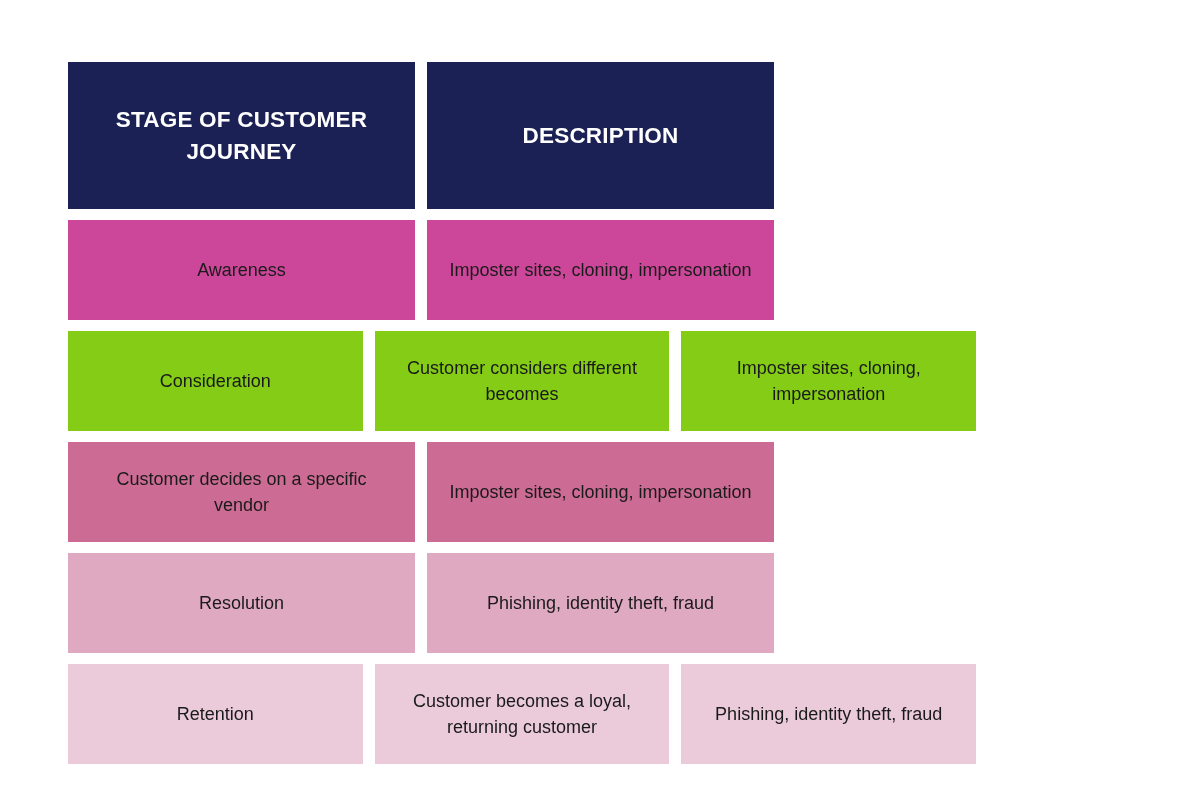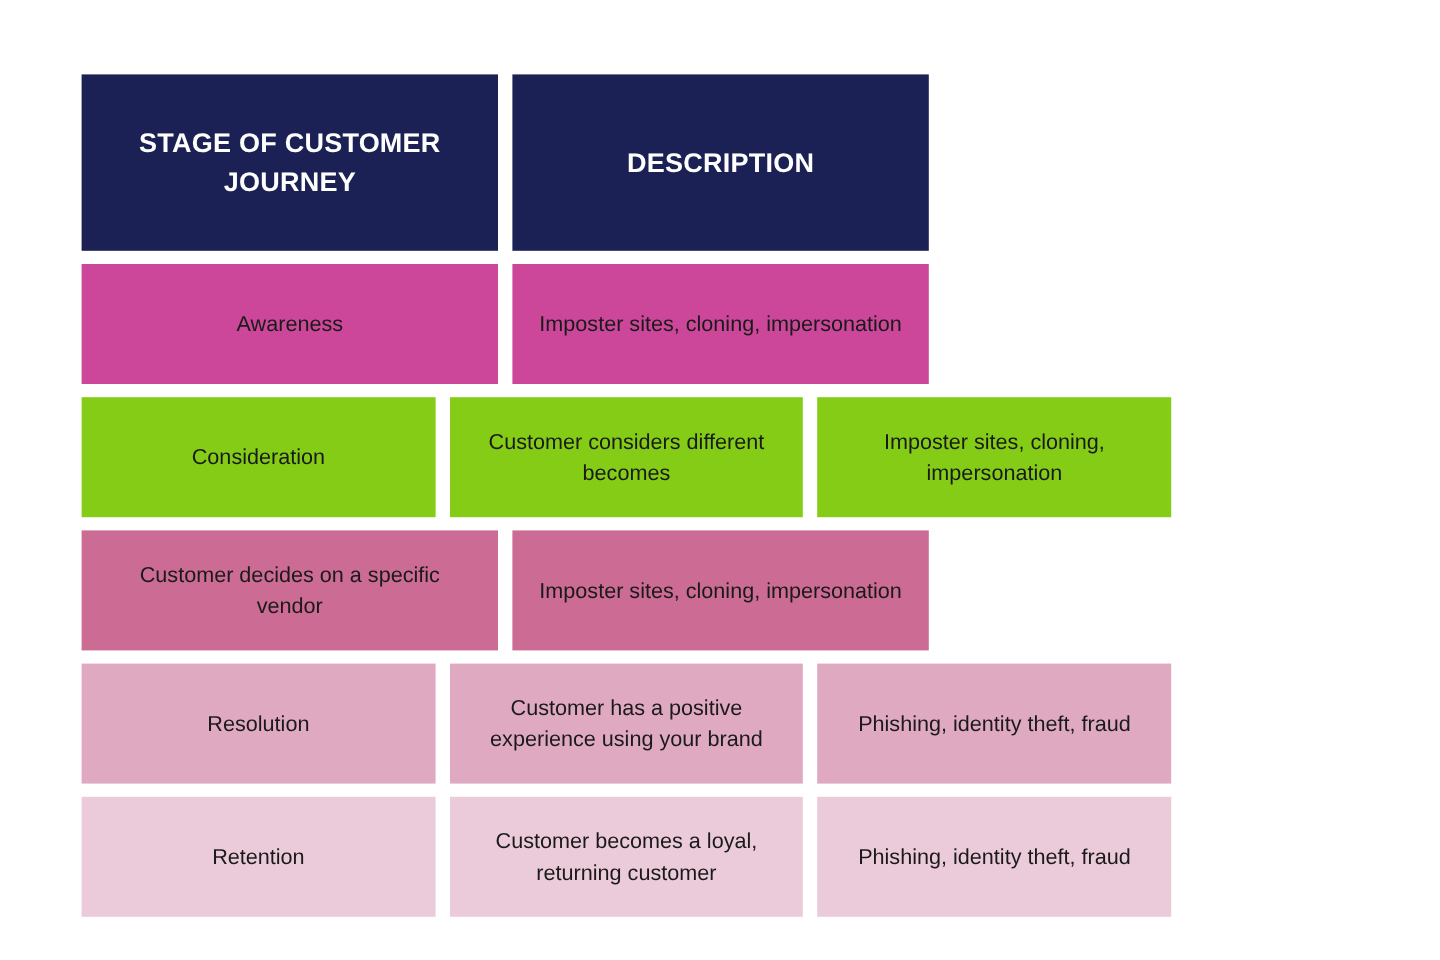--- a/index.html
+++ b/index.html
@@ -118,23 +118,20 @@
       <div class="cell">
         <span class="cell-text">Imposter sites, cloning, impersonation</span>
       </div>
     </div>
 
     <div class="row row-body tone-3">
       <div class="cell">
         <span class="cell-text">Resolution</span>
       </div>
       <div class="cell">
-        <span class="cell-text">Customer has a positive experience using your brand</span>
-      </div>
-      <div class="cell">
         <span class="cell-text">Phishing, identity theft, fraud</span>
       </div>
     </div>
 
     <div class="row row-body tone-4">
       <div class="cell">
         <span class="cell-text">Retention</span>
       </div>
       <div class="cell">
         <span class="cell-text">Customer becomes a loyal, returning customer</span>

